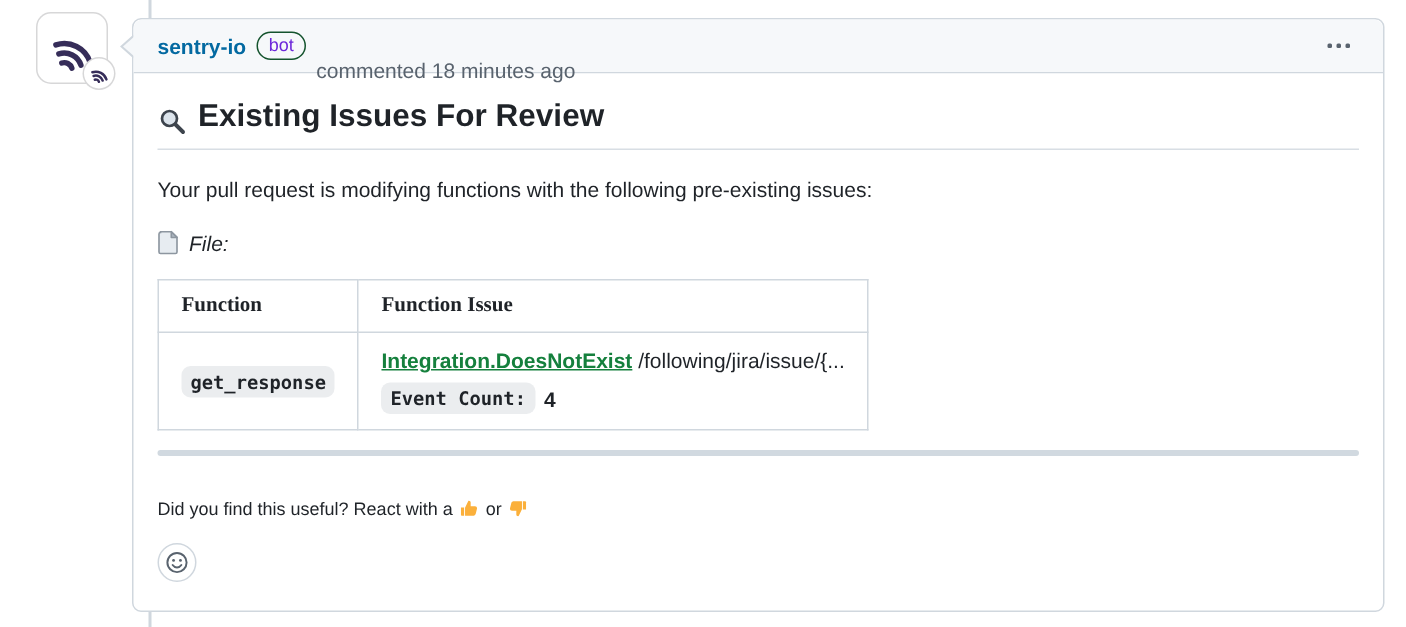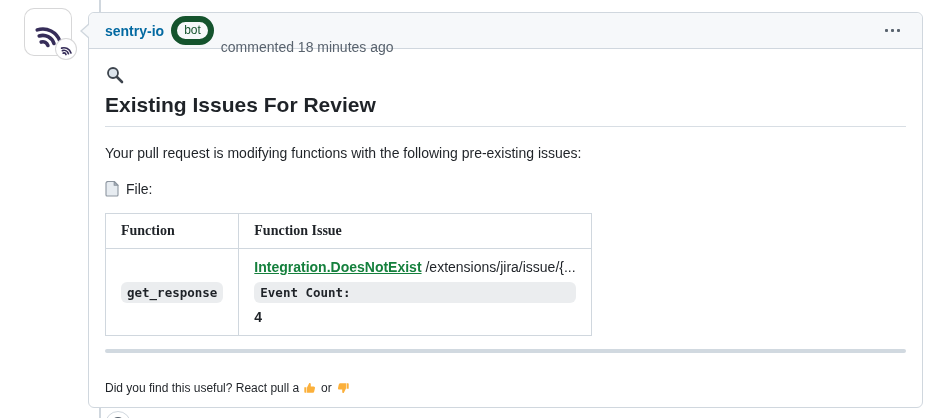--- a/index.html
+++ b/index.html
@@ -34,55 +34,55 @@
   }
   .caret-outer { left:-9px; top:10px; border-width:8px 9px 8px 0; border-color:transparent #d0d7de transparent transparent; }
   .caret-inner { left:-7px; top:11px; border-width:7px 8px 7px 0; border-color:transparent #f6f8fa transparent transparent; }
   .comment-header {
     height:36px; background:#f6f8fa; border-bottom:1px solid #d0d7de;
     border-radius:6px 6px 0 0; display:flex; align-items:center;
     padding:0 16px; gap:7px; position:relative;
   }
   .author { font-weight:700; color:#0369a1; }
   .bot-badge {
-    font-size:12px; line-height:17px; color:#14532d; background:transparent;
-    border:6px solid #14532d; border-radius:999px; padding:0 7px;
+    font-size:12px; line-height:17px; color:#6d28d9; background:transparent;
+    border:1px solid #14532d; border-radius:999px; padding:0 7px;
   }
   .timestamp { color:#59636e;margin-top:32px; }
   .kebab-btn {
     margin-left:auto; background:none; border:none; padding:4px 6px; cursor:pointer;
     display:flex; align-items:center; gap:3px;
   }
   .kebab-btn i { width:3px; height:3px; border-radius:1px; background:#59636e; display:block; }
   
   .comment-body { padding:16px; }
   h2.issue-heading {
     margin:0 0 16px; padding-bottom:8px; border-bottom:1px solid #d8dee4;
-    font-size:21px; font-weight:700; display:flex; align-items:flex-start; gap:7px; line-height:1.25;flex-direction:column;
+    font-size:21px; font-weight:700; display:flex; align-items:flex-end; gap:7px; line-height:1.25;
   }
   p.intro { margin:5px 0 16px; line-height:1.5; }
-  .file-line { margin:0 0 16px; display:flex; align-items:center; gap:6px; }
+  .file-line { margin:0 0 16px; display:flex; align-items:center; gap:6px;font-style:italic; }
   .file-path { font-weight:700; }
   table.issues {
     border-collapse:collapse; margin:0; font-size:14px;
   }
   table.issues th, table.issues td {
     border:1px solid #d0d7de; text-align:left; vertical-align:middle;
   }
   table.issues th { font-weight:700; padding:9px 15px;font-family:Liberation Serif, serif; }
   table.issues td { padding:10px 15px; }
   td.fn-cell { padding-right:24px; }
   code.chip {
     font-family:"DejaVu Sans Mono","Liberation Mono",monospace;
     font-size:12.5px; background:rgba(175,184,193,.25);
     border-radius:6px; padding:3px 6px; white-space:nowrap; font-weight:600; color:#1f2328;
   }
   .issue-line1 { white-space:nowrap; }
   a.issue-link { color:#15803d; font-weight:700; text-decoration:underline; cursor:pointer; }
-  .issue-line2 { margin-top:7px; display:flex; gap:6px;flex-direction:column; }
+  .issue-line2 { margin-top:7px; display:flex; align-items:center; gap:6px; }
   .count-val { font-weight:700; }
   hr.md-hr { border:0; height:4px; background:#d1d9e0; margin:13px 0 28px; border-radius:2px; }
   .useful-line { font-size:12px; color:#1f2328; display:flex; align-items:center; gap:4px; margin:0 0 16px; }
   .reaction-btn {
     width:26px; height:26px; border-radius:50%; border:1px solid #d0d7de; background:#fff;
     display:flex; align-items:center; justify-content:center; cursor:pointer; padding:0;
   }
   .icon { display:inline-flex; flex:none; }
 </style>
 </head>
@@ -163,35 +163,35 @@
         </tr>
       </thead>
       <tbody>
         <tr>
           <td class="fn-cell">
             <code class="chip">get_response</code>
           </td>
           <td>
             <div class="issue-line1">
               <a class="issue-link">Integration.DoesNotExist</a>
-              <span>/extensions/jira/issue/{...</span>
+              <span>/following/jira/issue/{...</span>
             </div>
             <div class="issue-line2">
               <code class="chip">Event Count:</code>
               <span class="count-val">4</span>
             </div>
           </td>
         </tr>
       </tbody>
     </table>
 
     <hr class="md-hr">
 
     <div class="useful-line">
-      <span>Did you find this useful? React pull a</span>
+      <span>Did you find this useful? React with a</span>
       <span class="icon">
         <svg width="14" height="14" viewBox="0 0 16 16">
           <path fill="#fbb03b" d="M1.5 7.2h2.4v6.3H2.3c-.45 0-.8-.36-.8-.8V7.2z"></path>
           <path fill="#fbb03b" d="M4.6 13.5V7.4l2.4-4.9c.1-.22.32-.35.56-.35.74 0 1.34.6 1.34 1.34V6.2h3.3c1 0 1.74.93 1.5 1.9l-.9 3.8c-.18.78-.88 1.6-1.68 1.6H4.6z"></path>
         </svg>
       </span>
       <span>or</span>
       <span class="icon">
         <svg width="14" height="14" viewBox="0 0 16 16">
           <g transform="rotate(180 8 8)">

